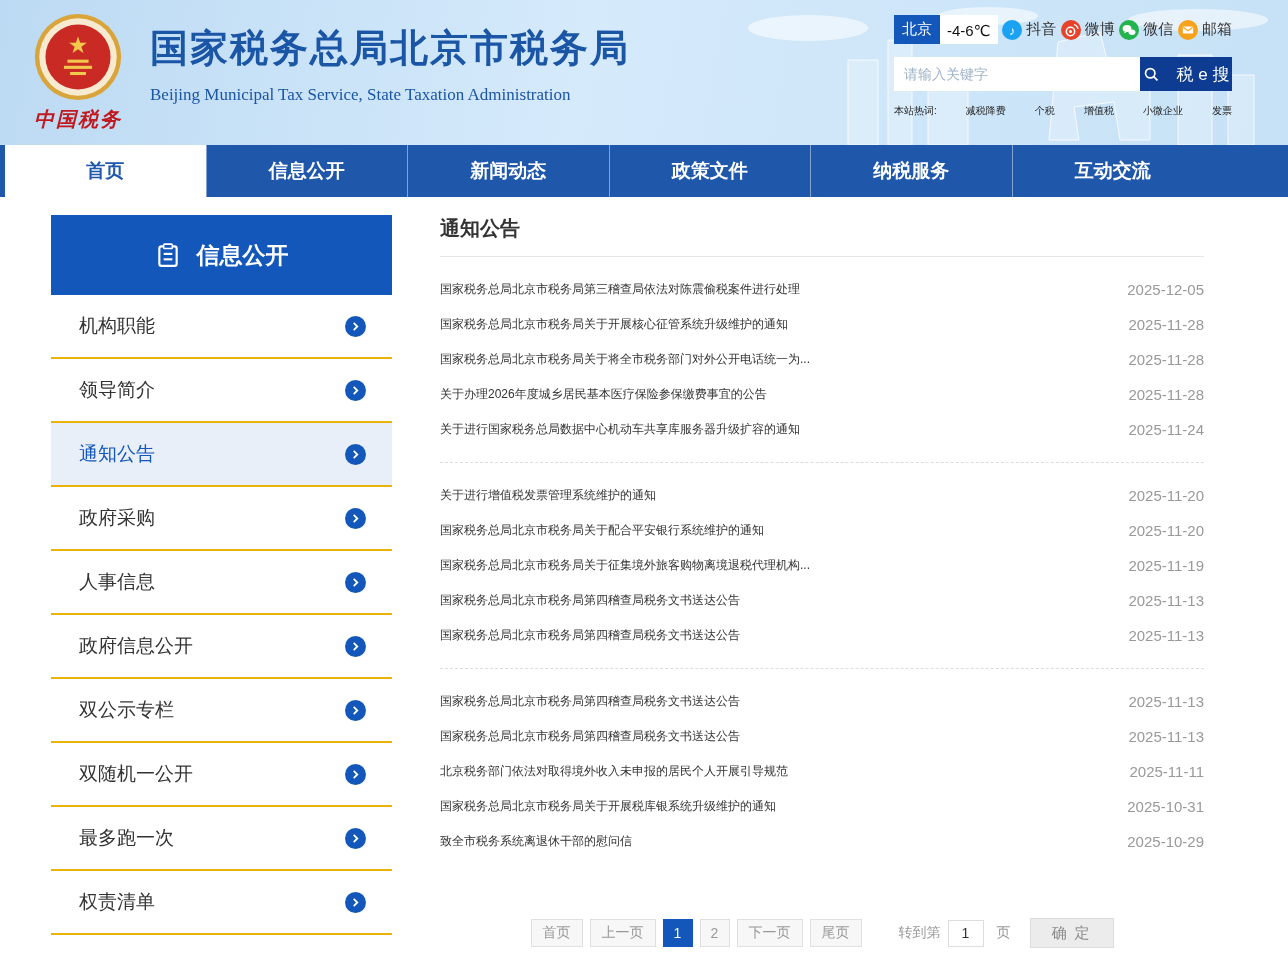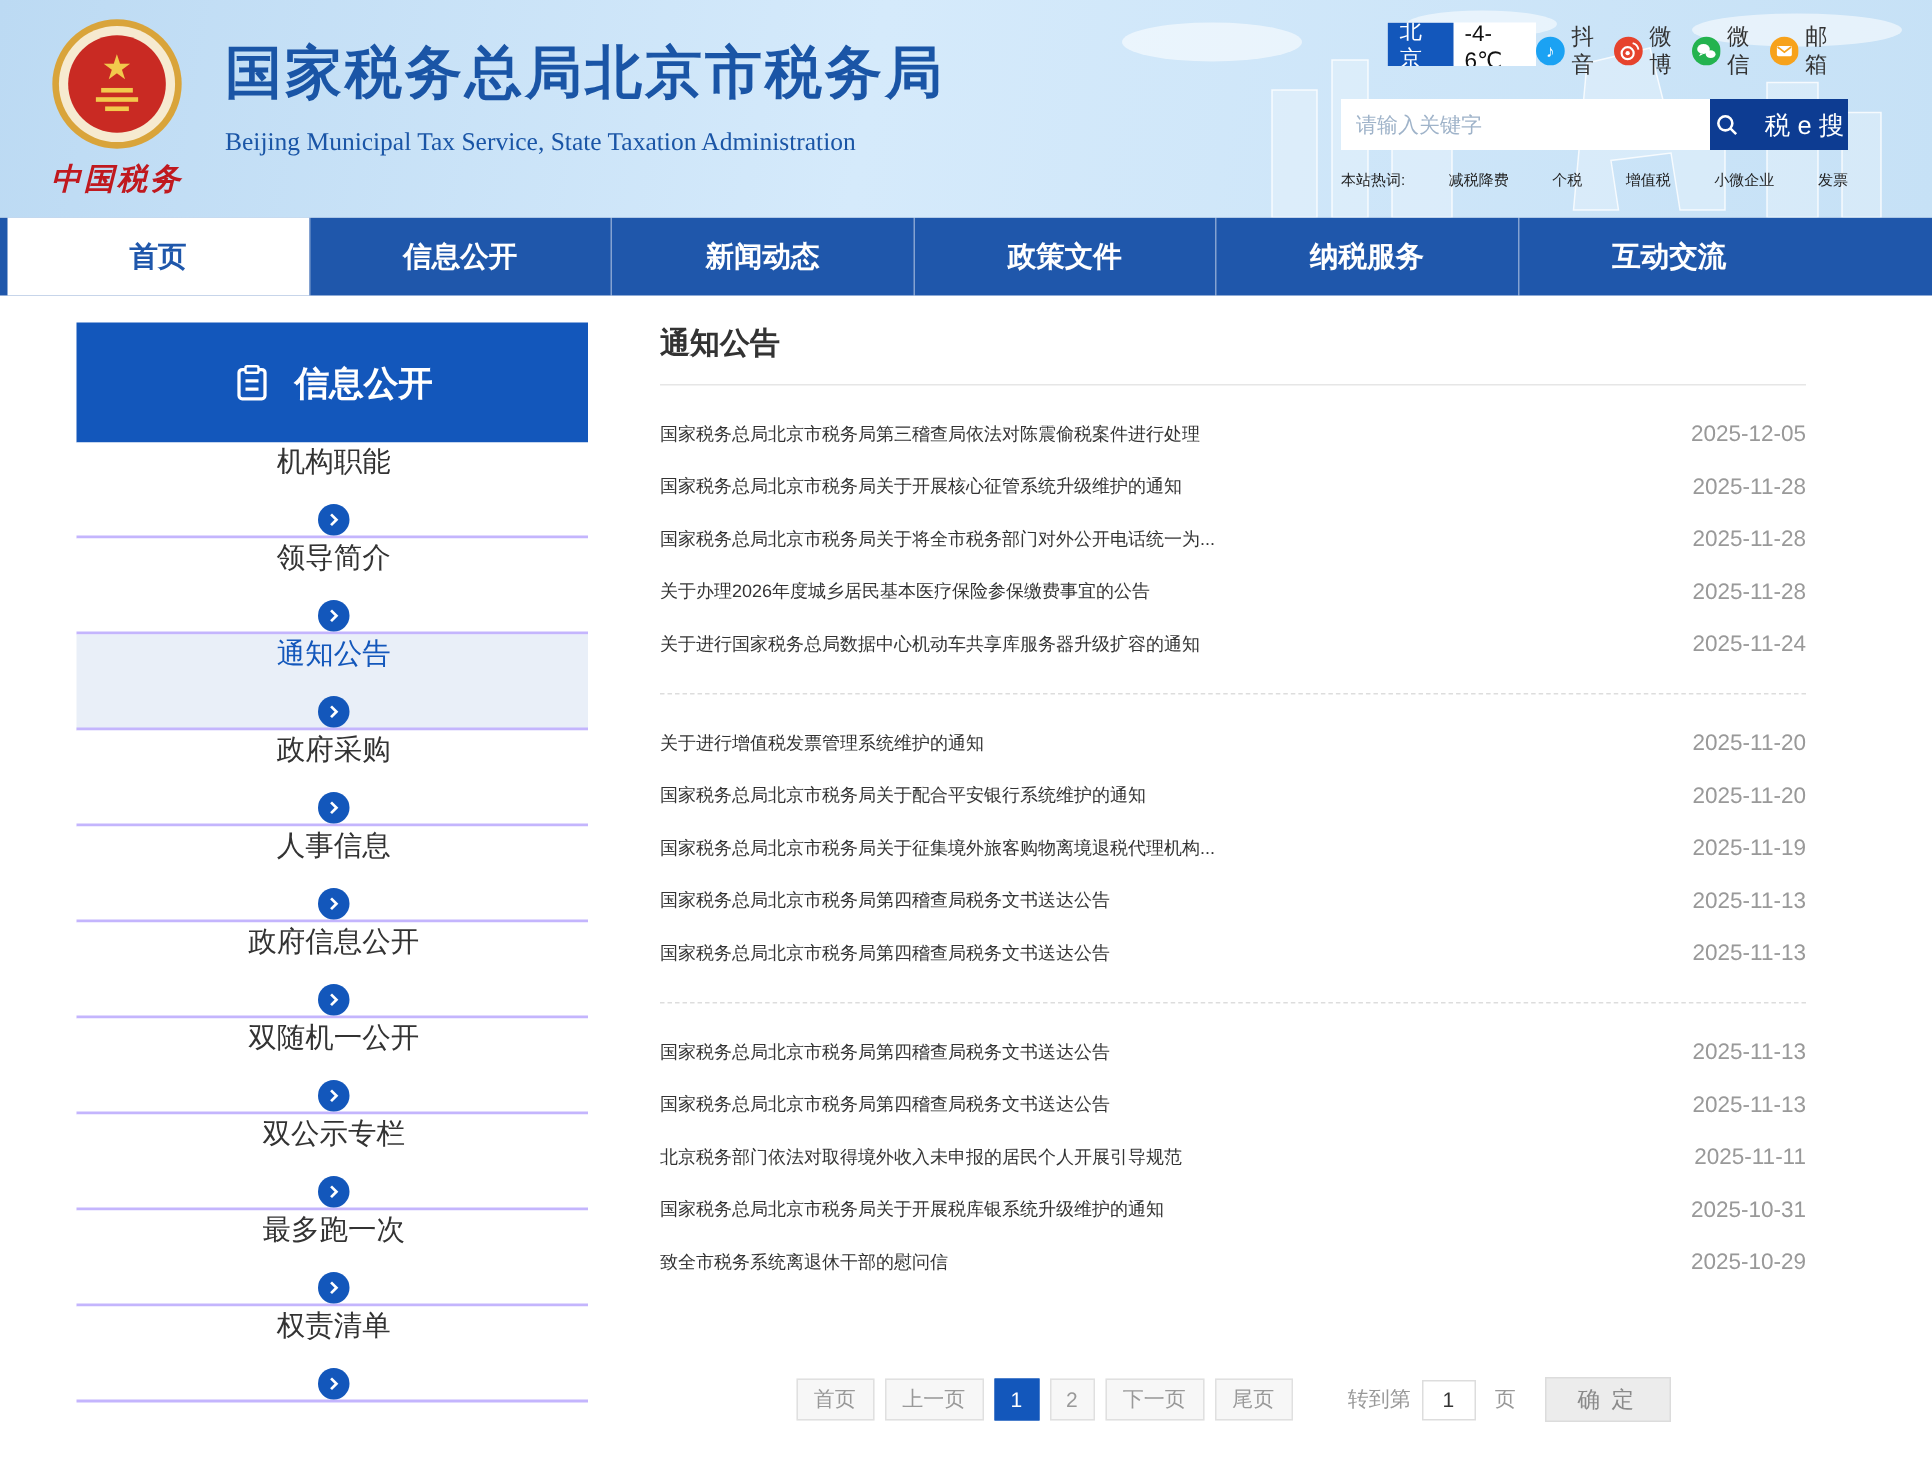--- a/index.html
+++ b/index.html
@@ -14,21 +14,21 @@
   .skyline { position:absolute; right:0; bottom:0; pointer-events:none; }
   .header-inner { position:relative; height:100%; display:flex; align-items:center; padding-left:28px; }
   .logo-block { width:100px; text-align:center; flex:0 0 auto; }
   .logo-caption { color:var(--accent-red,#c0191f); font-weight:bold; font-size:20px; font-style:italic;
     font-family:"Liberation Serif","DejaVu Serif",serif; margin-top:1px; letter-spacing:2px; }
   .title-block { margin-left:22px; padding-bottom:18px; }
   .site-title { color:var(--title-blue,#1a55a6); font-size:38px; font-weight:bold; letter-spacing:2px; }
   .site-subtitle { color:var(--title-blue,#1a55a6); font-size:17px; margin-top:11px;
     font-family:"Liberation Serif","DejaVu Serif",serif; }
   .header-right { position:absolute; top:15px; right:56px; width:338px; }
-  .top-row { display:flex; justify-content:space-between;margin-left:31px; }
+  .top-row { display:flex; align-items:center; justify-content:space-between; }
   .weather { display:flex; height:29px; background:#fff; font-size:15px; overflow:hidden; }
   .weather .city { background:var(--sidebar-blue,#1357bb); color:#fff; display:flex; align-items:center; padding:0 8px; }
   .weather .temp { display:flex; align-items:center; padding:16px 7px; color:#111; }
   .social { display:flex; align-items:center; gap:4px; font-size:15px; color:#333; }
   .search-row { display:flex; margin-top:13px; }
   .search-input { flex:1; height:34px; border:0; outline:none; padding:0 10px; font-size:14px; color:#333; background:#fff; }
   .search-input::placeholder { color:#9fb3c9; }
   .search-btn { width:92px; height:34px; background:var(--deep-blue,#0d3c92); color:#fff; border:0;
     font-size:17px; display:flex; align-items:center; justify-content:center; gap:17px; }
   .hotwords { display:flex; justify-content:space-between; align-items:center; margin-top:13px; font-size:10px; color:#222; }
@@ -41,22 +41,22 @@
   .nav-item { flex:1; display:flex; align-items:center; justify-content:center; color:#fff;
     font-size:19px; font-weight:bold; cursor:pointer; }
   .nav-item + .nav-item { border-left:1px solid rgba(255,255,255,.45); }
   .nav-item.active { background:#fff; color:var(--nav-blue,#1f57ab); }
 
   
   .main { display:flex; padding:18px 84px 0 51px; }
   .sidebar { width:341px; flex:0 0 auto; }
   .sidebar-header { height:80px; background:var(--sidebar-blue,#1357bb); color:#fff; display:flex;
     align-items:center; justify-content:center; gap:16px; font-size:23px; font-weight:bold; }
-  .side-item { height:64px; background:#fff; border-bottom:2px solid #c4b5fd; display:flex; align-items:center;
-    justify-content:space-between; padding:0 26px 0 28px; font-size:19px; color:#333; cursor:pointer;flex-direction:column; }
+  .side-item { height:64px; background:#fff; border-bottom:2px solid #eab308; display:flex; align-items:center;
+    justify-content:space-between; padding:0 26px 0 28px; font-size:19px; color:#333; cursor:pointer; }
   .side-item.active { background:var(--active-item-bg,#e9eff8); color:var(--sidebar-blue,#1357bb); }
   .chev { width:21px; height:21px; border-radius:50%; background:var(--sidebar-blue,#1357bb);
     display:flex; align-items:center; justify-content:center; flex:0 0 auto; }
 
   .content { flex:1; margin-left:48px; min-width:0; }
   .content-title { font-size:20px; font-weight:bold; color:#333; padding-bottom:14px; border-bottom:1px solid #e6e6e6; }
   .news-group { padding:15px 0; }
   .news-row { display:flex; justify-content:space-between; align-items:center; height:35px; }
   .news-title { font-size:12px; color:#333; white-space:nowrap; overflow:hidden; text-overflow:ellipsis; }
   .news-date { font-size:15px; color:var(--date-gray,#999); flex:0 0 auto; margin-left:20px; }
@@ -258,30 +258,30 @@
         <div class="side-item">
           <span class="side-label">政府信息公开</span>
           <span class="chev">
             <svg width="9" height="9" viewBox="0 0 10 10">
               <polyline points="3,1 7,5 3,9" fill="none" stroke="#fff" stroke-width="2"></polyline>
             </svg>
           </span>
         </div>
 
         <div class="side-item">
+          <span class="side-label">双公示专栏</span>
+          <span class="chev">
+            <svg width="9" height="9" viewBox="0 0 10 10">
+              <polyline points="3,1 7,5 3,9" fill="none" stroke="#fff" stroke-width="2"></polyline>
+            </svg>
+          </span>
+        </div>
+
+        <div class="side-item">
           <span class="side-label">双随机一公开</span>
-          <span class="chev">
-            <svg width="9" height="9" viewBox="0 0 10 10">
-              <polyline points="3,1 7,5 3,9" fill="none" stroke="#fff" stroke-width="2"></polyline>
-            </svg>
-          </span>
-        </div>
-
-        <div class="side-item">
-          <span class="side-label">双公示专栏</span>
           <span class="chev">
             <svg width="9" height="9" viewBox="0 0 10 10">
               <polyline points="3,1 7,5 3,9" fill="none" stroke="#fff" stroke-width="2"></polyline>
             </svg>
           </span>
         </div>
 
         <div class="side-item">
           <span class="side-label">最多跑一次</span>
           <span class="chev">

